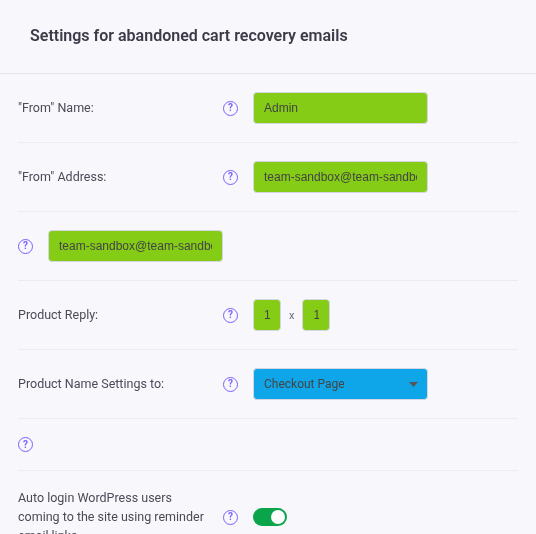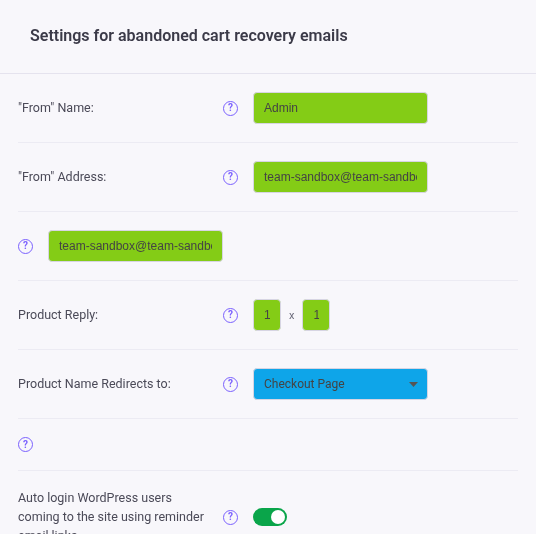--- a/index.html
+++ b/index.html
@@ -169,21 +169,21 @@
         <span class="help-icon">?</span>
       </div>
       <div class="control-col">
         <input type="text" class="w-small" value="125" style="">
         <span class="dim-x">x</span>
         <input type="text" class="w-small" value="125" style="">
       </div>
     </div>
 
     <div class="row">
-      <div class="label-col">Product Name Redirects to:</div>
+      <div class="label-col">Product Name Settings to:</div>
       <div class="help-col">
         <span class="help-icon">?</span>
       </div>
       <div class="control-col">
         <div class="select">
           <span>Checkout Page</span>
           <span class="caret">
             <svg width="9" height="6" viewBox="0 0 9 6">
                 <path d="M0 0 L4.5 5 L9 0 Z" fill="#555"></path>
               </svg>

